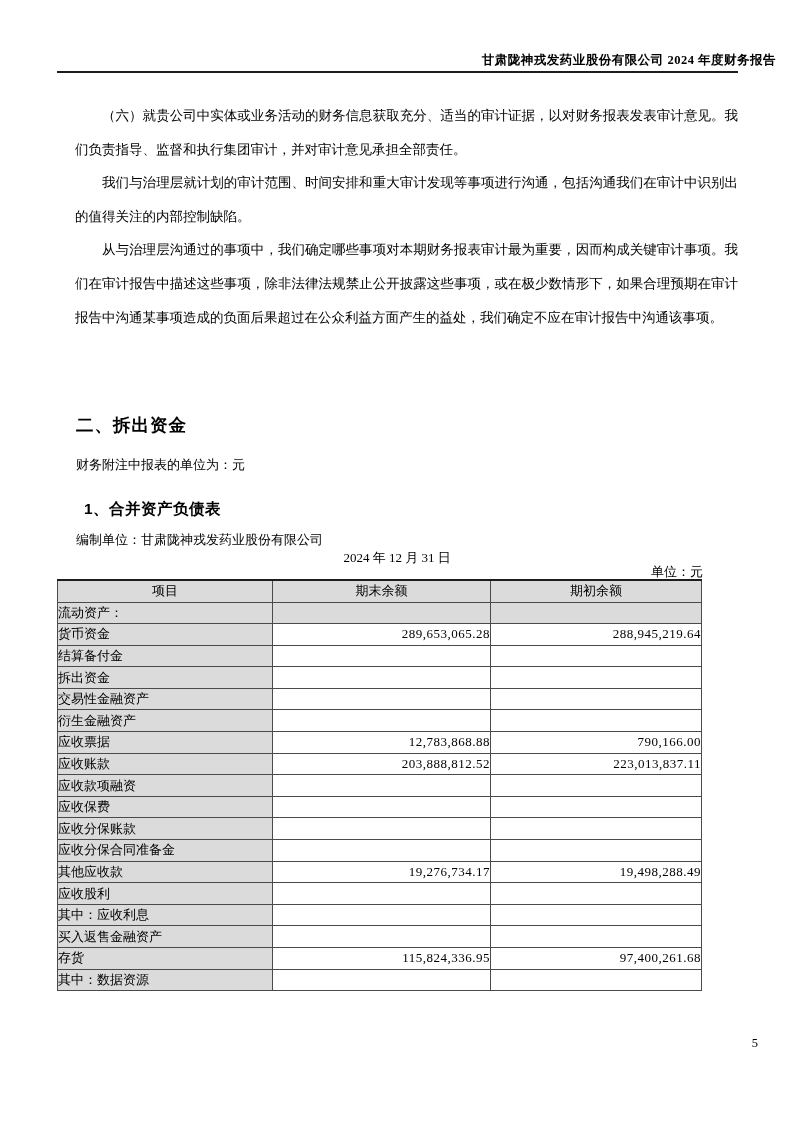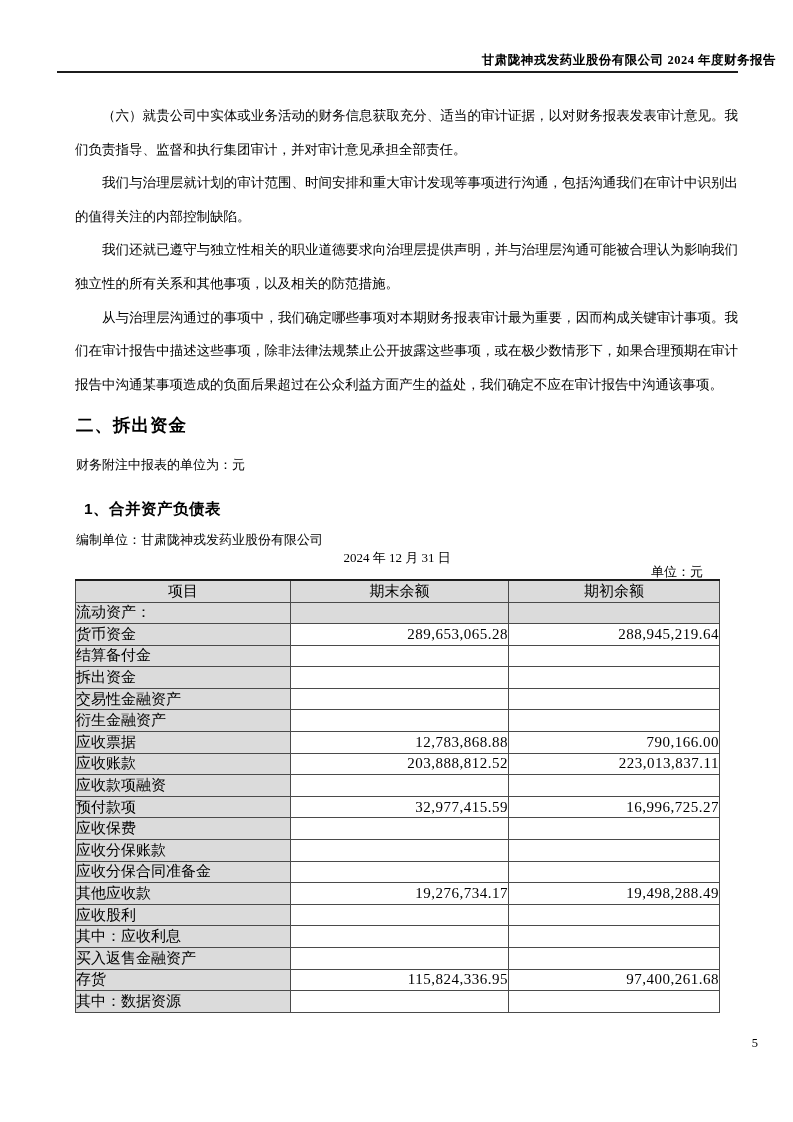--- a/index.html
+++ b/index.html
@@ -37,23 +37,23 @@
   .prepared-by { position:absolute; top:531px; left:76px; font-size:13px; }
   .date-line {
     position:absolute; top:549px; left:75px; width:644px;
     text-align:center; font-size:13px;
   }
   .unit-label {
     position:absolute; top:563px; left:75px; width:628px;
     text-align:right; font-size:13px;
   }
   table.balance-table {
-    position:absolute; top:579px; left:75px; width:644px;
+    position:absolute; top:579px; left:57px; width:644px;
     border-collapse:collapse; table-layout:fixed;
-    font-size:15px;
+    font-size:13px;
     border:1px solid #4a4a4a; border-top:2.5px solid #1c1c1c;
   }
   .balance-table th, .balance-table td {
     border:1px solid #4a4a4a; padding:0; overflow:hidden; white-space:nowrap;
   }
   .balance-table thead tr { height:22px; }
   .balance-table tbody tr { height:21.6px; }
   .balance-table th {
     background:#dbdbdb; font-weight:normal; text-align:center;
   }
@@ -72,21 +72,20 @@
 <body>
 
 <div class="page">
 
   <div class="report-header">甘肃陇神戎发药业股份有限公司 2024 年度财务报告</div>
   <div class="header-rule"></div>
 
   <div class="body-text">
     <p>（六）就贵公司中实体或业务活动的财务信息获取充分、适当的审计证据，以对财务报表发表审计意见。我们负责指导、监督和执行集团审计，并对审计意见承担全部责任。</p>
     <p>我们与治理层就计划的审计范围、时间安排和重大审计发现等事项进行沟通，包括沟通我们在审计中识别出的值得关注的内部控制缺陷。</p>
-    <p>我们还就已遵守与独立性相关的职业道德要求向治理层提供声明，并与治理层沟通可能被合理认为影响我们独立性的所有关系和其他事项，以及相关的防范措施。</p>
     <p>从与治理层沟通过的事项中，我们确定哪些事项对本期财务报表审计最为重要，因而构成关键审计事项。我们在审计报告中描述这些事项，除非法律法规禁止公开披露这些事项，或在极少数情形下，如果合理预期在审计报告中沟通某事项造成的负面后果超过在公众利益方面产生的益处，我们确定不应在审计报告中沟通该事项。</p>
   </div>
 
   <h2 class="section-title">二、拆出资金</h2>
   <div class="unit-note">财务附注中报表的单位为：元</div>
   <h3 class="subsection-title">1、合并资产负债表</h3>
   <div class="prepared-by">编制单位：甘肃陇神戎发药业股份有限公司</div>
   <div class="date-line">2024 年 12 月 31 日</div>
   <div class="unit-label">单位：元</div>
 
@@ -143,25 +142,20 @@
           <td class="item-cell indent-1">应收账款</td>
           <td class="val-cell">203,888,812.52</td>
           <td class="val-cell">223,013,837.11</td>
         </tr>
         <tr>
           <td class="item-cell indent-1">应收款项融资</td>
           <td class="val-cell"></td>
           <td class="val-cell"></td>
         </tr>
         <tr>
-          <td class="item-cell indent-1">预付款项</td>
-          <td class="val-cell">32,977,415.59</td>
-          <td class="val-cell">16,996,725.27</td>
-        </tr>
-        <tr>
           <td class="item-cell indent-1">应收保费</td>
           <td class="val-cell"></td>
           <td class="val-cell"></td>
         </tr>
         <tr>
           <td class="item-cell indent-1">应收分保账款</td>
           <td class="val-cell"></td>
           <td class="val-cell"></td>
         </tr>
         <tr>

